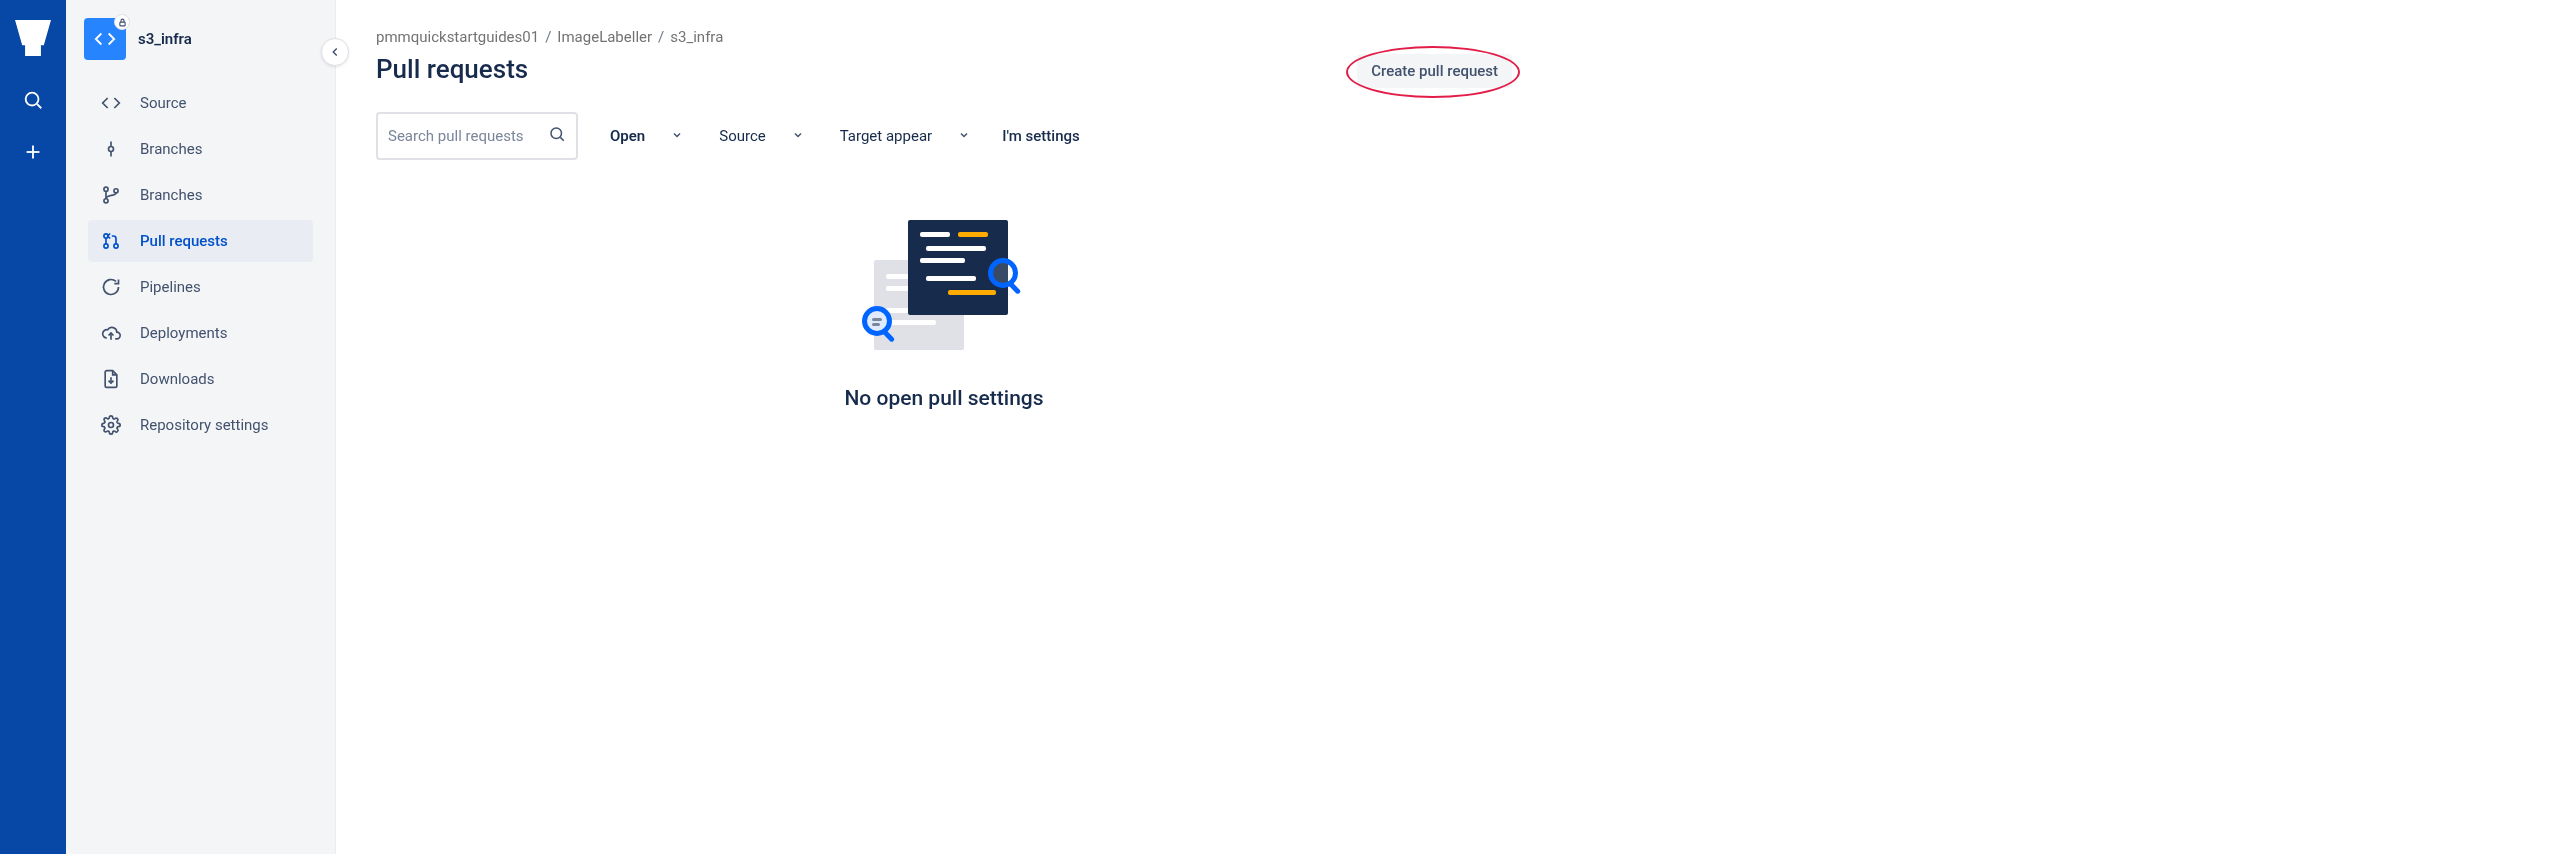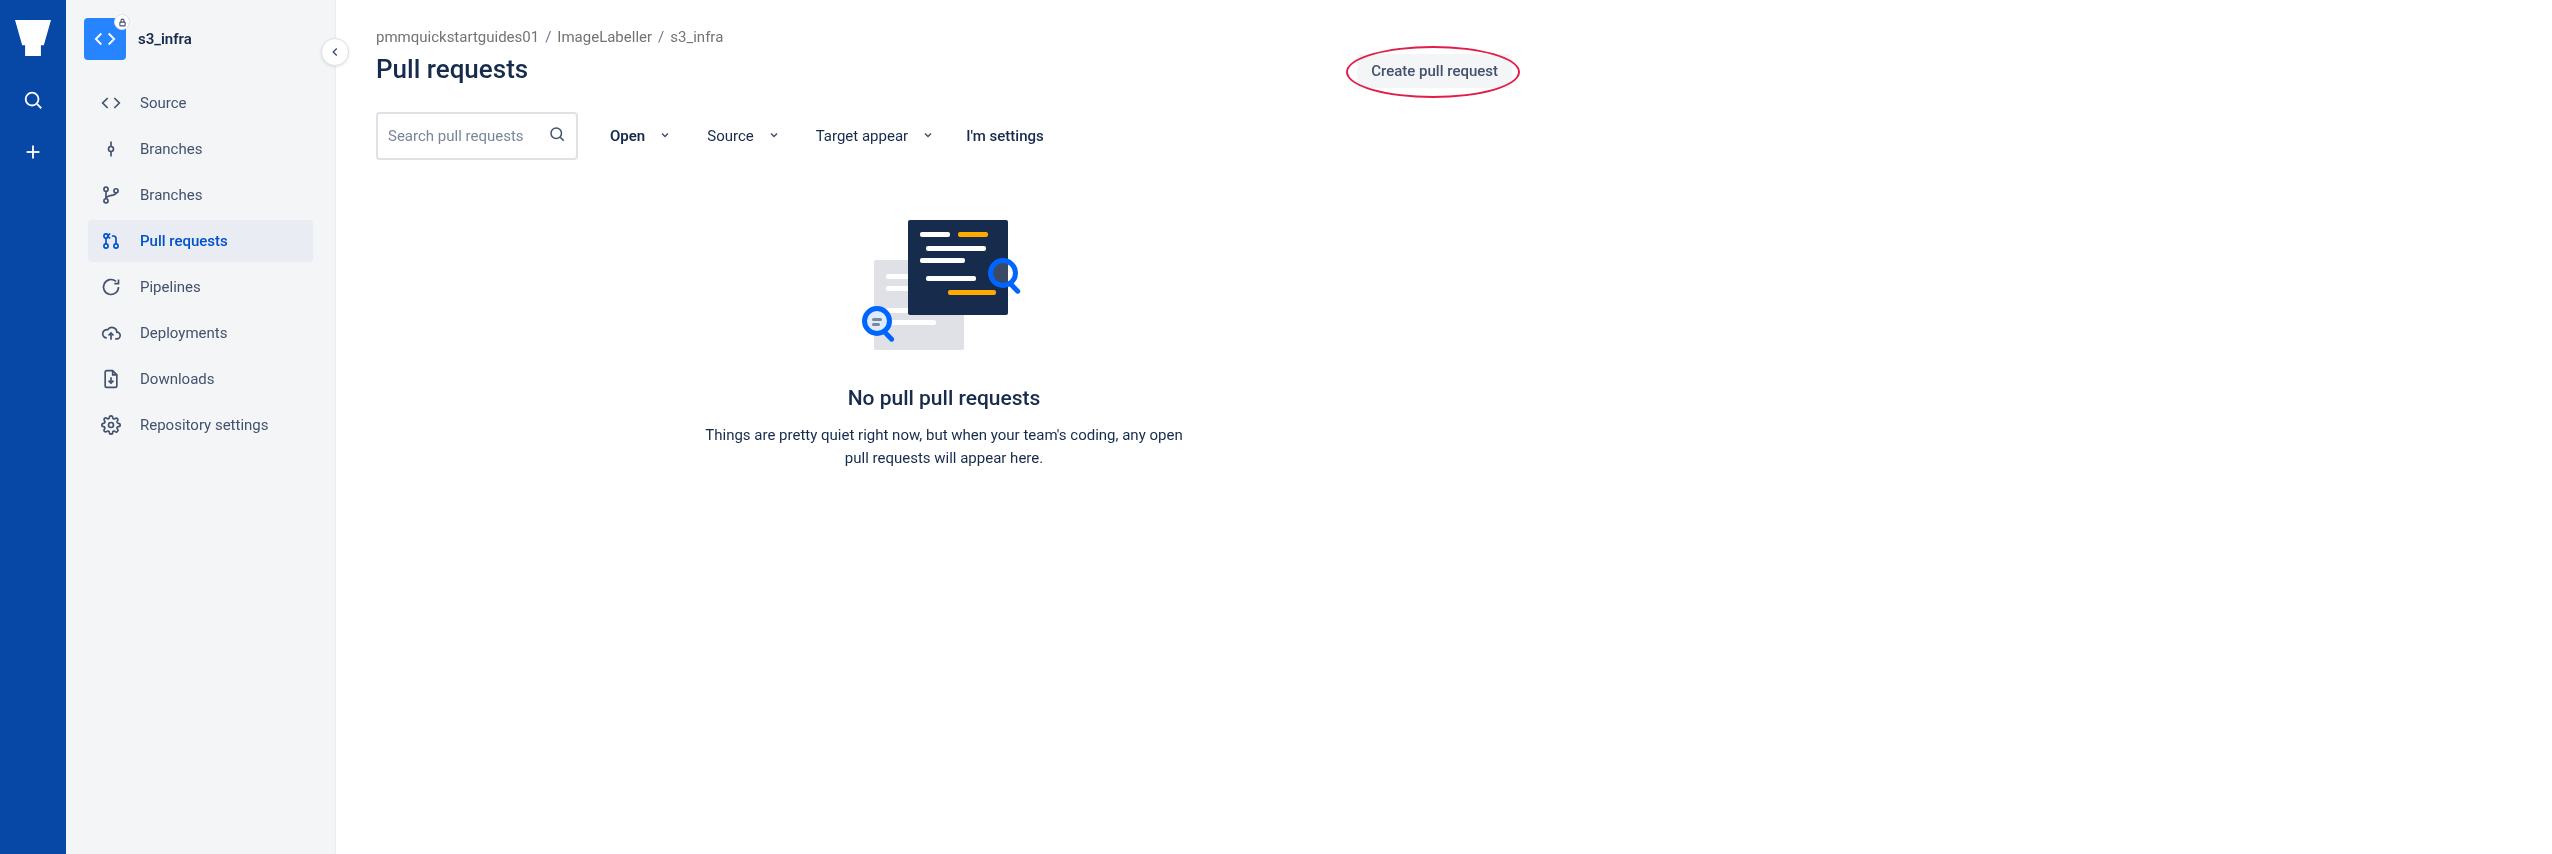--- a/index.html
+++ b/index.html
@@ -251,21 +251,21 @@
       min-width: 0;
     }
     
     .search-box input::placeholder {
       color: #7a869a;
     }
     
     .filter-btn {
       display: flex;
       align-items: center;
-      gap: 14px;
+      gap: 26px;
       background: transparent;
       border: none;
       font-size: 15px;
       color: #172b4d;
       cursor: pointer;
       padding: 6px 4px;
     }
     
     .filter-btn .chev {
       color: #42526e;
@@ -612,16 +612,15 @@
           <div class="mag-circle">
             <div class="mag-handle"></div>
           </div>
         </div>
       <div class="illu-mag2">
           <div class="mag-circle">
             <div class="mag-handle"></div>
           </div>
         </div>
     </div>
-    <div class="empty-title">No pull pull requests</div>
-    <div class="empty-subtitle">Things are pretty quiet right now, but when your team's coding, any open pull requests will appear here.</div>
+    <div class="empty-title">No open pull settings</div>
   </div>
 </main>
 
 </body></html>

